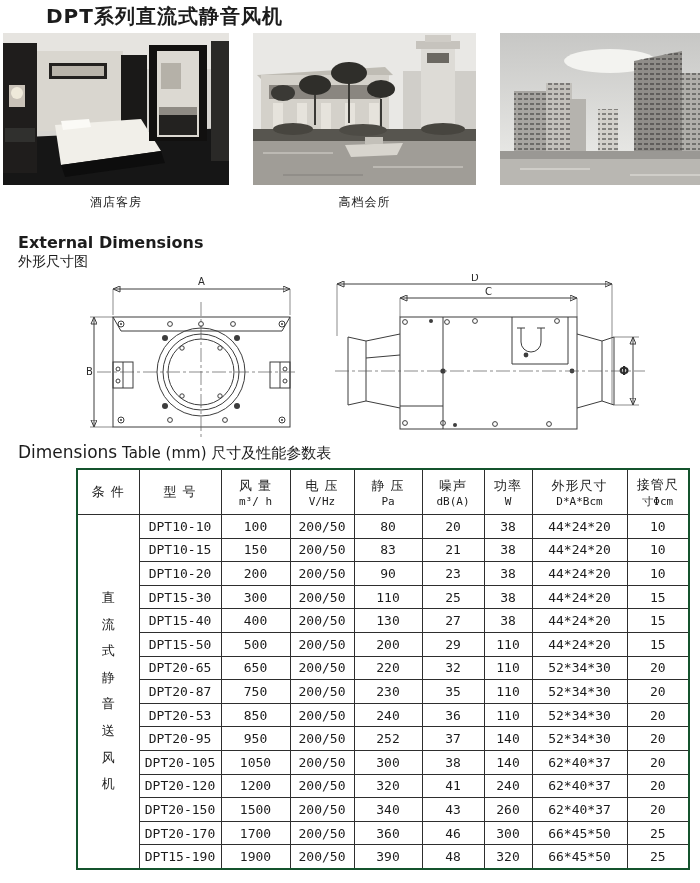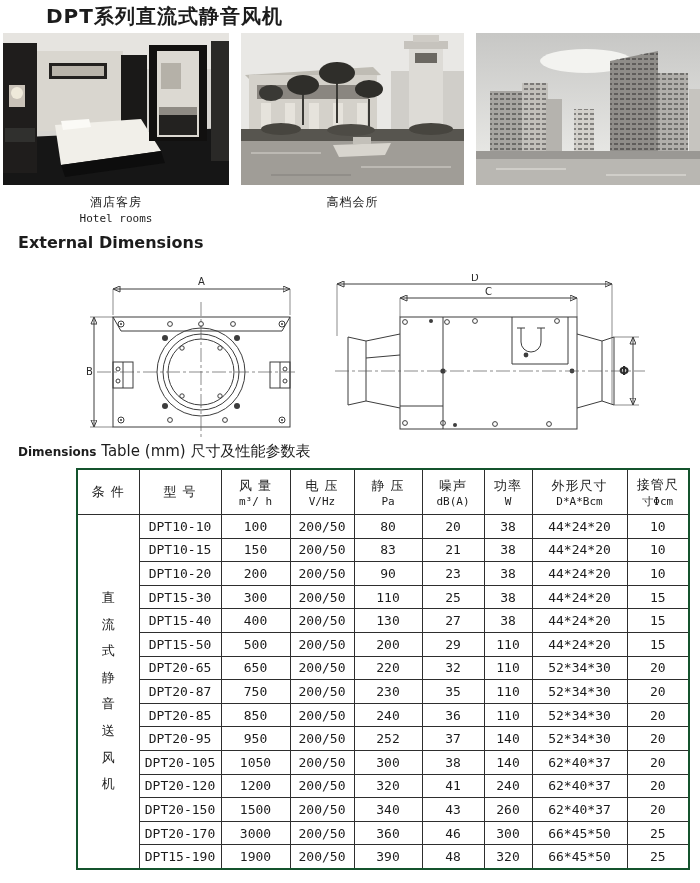--- a/index.html
+++ b/index.html
@@ -5,42 +5,42 @@
   html,body { margin:0; padding:0; }
   body {
     width:700px; height:883px; position:relative; background:#ffffff;
     color:#1c1c1c; font-family:"DejaVu Sans", sans-serif; overflow:hidden;
   }
   .title {
     position:absolute; left:46px; top:3px; font-size:20px; font-weight:bold;
     letter-spacing:1px;
     text-align:right;
   }
-  .photos { position:absolute; left:3px; top:33px; width:610px; display:flex; gap:12px; }
+  .photos { position:absolute; left:3px; top:33px; width:610px; display:flex; gap:24px; }
   .photo-fig { margin:0; text-align:center; }
   .photo-frame { display:block; background:#eee; }
   .cap-zh { font-size:12px; margin-top:9px; letter-spacing:1px; }
   .cap-en { font-size:11px; font-family:"DejaVu Sans Mono", monospace; margin-top:1px; }
 
   .ext-heading { position:absolute; left:18px; top:233px; line-height:1.25; }
   .ext-heading .en { font-size:16px; font-weight:bold; display:block; }
   .ext-heading .zh { font-size:14px; display:block; }
 
   .drawings { position:absolute; left:85px; top:274px; width:610px; height:168px; }
   .draw { position:absolute; top:0; }
   #front-view { left:0; }
   #side-view { left:250px; }
   .draw line, .draw rect, .draw circle, .draw path { stroke:#3d3d3d; fill:none; stroke-width:1; }
   .draw .thin { stroke-width:0.7; stroke:#5a5a5a; }
   .draw .dot { fill:#3d3d3d; stroke:none; }
   .draw text { fill:#2a2a2a; stroke:none; font-size:10px; font-family:"DejaVu Sans", sans-serif; }
   .draw .phi { font-size:12px; font-weight:bold; }
 
   .table-heading { position:absolute; left:18px; top:442px; font-size:15px; }
-  .table-heading .bold { font-weight:bold; font-size:12px; }
+  .table-heading .bold { font-weight:normal; font-size:17px; }
 
   table.spec {
     position:absolute; left:40px; top:468px; width:612px;
     border-collapse:collapse; table-layout:fixed; border:2px solid #14532d;margin-left:36px;
   }
   .spec th, .spec td {
     border:1px solid #2e2e2e; text-align:center; vertical-align:middle; padding:0;
   }
   .spec th { height:44px; font-weight:normal; }
   .h-label { font-size:13px; letter-spacing:1px; }
@@ -76,21 +76,20 @@
       <polygon points="58,132 158,118 162,130 62,144" fill="#0d0d0d"></polygon>
       <rect x="146" y="12" width="58" height="96" fill="#11100f"></rect>
       <rect x="154" y="18" width="42" height="86" fill="#dcd9d2"></rect>
       <rect x="158" y="30" width="20" height="26" fill="#b5b1a8"></rect>
       <rect x="156" y="74" width="38" height="8" fill="#8f8b84"></rect>
       <rect x="156" y="82" width="38" height="20" fill="#232220"></rect>
       <rect x="208" y="8" width="18" height="120" fill="#2a2927"></rect>
     </svg>
     <figcaption>
       <div class="cap-zh">酒店客房</div>
-      <div class="cap-en">Hotel rooms</div>
     </figcaption>
   </figure>
 
   <figure class="photo-fig">
     <svg class="photo-frame" width="223" height="152" viewBox="0 0 223 152">
       <rect width="223" height="152" fill="#e9e8e5"></rect>
       <rect x="150" y="38" width="73" height="60" fill="#d0cec9"></rect>
       <rect x="168" y="12" width="34" height="86" fill="#dddbd6"></rect>
       <rect x="163" y="8" width="44" height="8" fill="#c6c3bd"></rect>
       <rect x="172" y="2" width="26" height="7" fill="#cfccc6"></rect>
@@ -154,20 +153,21 @@
       <rect x="0" y="118" width="229" height="10" fill="#9a9894"></rect>
       <rect x="0" y="126" width="229" height="26" fill="#b9b7b2"></rect>
       <line x1="20" y1="136" x2="90" y2="136" stroke="#d8d6d1" stroke-width="1.5"></line>
       <line x1="130" y1="142" x2="210" y2="142" stroke="#d8d6d1" stroke-width="1.5"></line>
     </svg>
   </figure>
 </div>
 
 <div class="ext-heading">
   <span class="en">External Dimensions</span>
+  <span class="zh">外形尺寸图</span>
 </div>
 
 <div class="drawings">
 
   <svg id="front-view" class="draw" width="220" height="168" viewBox="0 0 220 168">
     <defs>
       <marker id="arrE1" markerWidth="8" markerHeight="8" refX="7" refY="3" orient="auto">
           <path d="M0,0 L7,3 L0,6 z" fill="#3d3d3d" stroke="none"></path>
         </marker>
       <marker id="arrS1" markerWidth="8" markerHeight="8" refX="0" refY="3" orient="auto">
@@ -419,21 +419,21 @@
         <td>DPT20-87</td>
         <td>750</td>
         <td>200/50</td>
         <td>230</td>
         <td>35</td>
         <td>110</td>
         <td>52*34*30</td>
         <td>20</td>
       </tr>
       <tr>
-        <td>DPT20-85</td>
+        <td>DPT20-53</td>
         <td>850</td>
         <td>200/50</td>
         <td>240</td>
         <td>36</td>
         <td>110</td>
         <td>52*34*30</td>
         <td>20</td>
       </tr>
       <tr>
         <td>DPT20-95</td>
@@ -470,21 +470,21 @@
         <td>1500</td>
         <td>200/50</td>
         <td>340</td>
         <td>43</td>
         <td>260</td>
         <td>62*40*37</td>
         <td>20</td>
       </tr>
       <tr>
         <td>DPT20-170</td>
-        <td>3000</td>
+        <td>1700</td>
         <td>200/50</td>
         <td>360</td>
         <td>46</td>
         <td>300</td>
         <td>66*45*50</td>
         <td>25</td>
       </tr>
       <tr>
         <td>DPT15-190</td>
         <td>1900</td>

